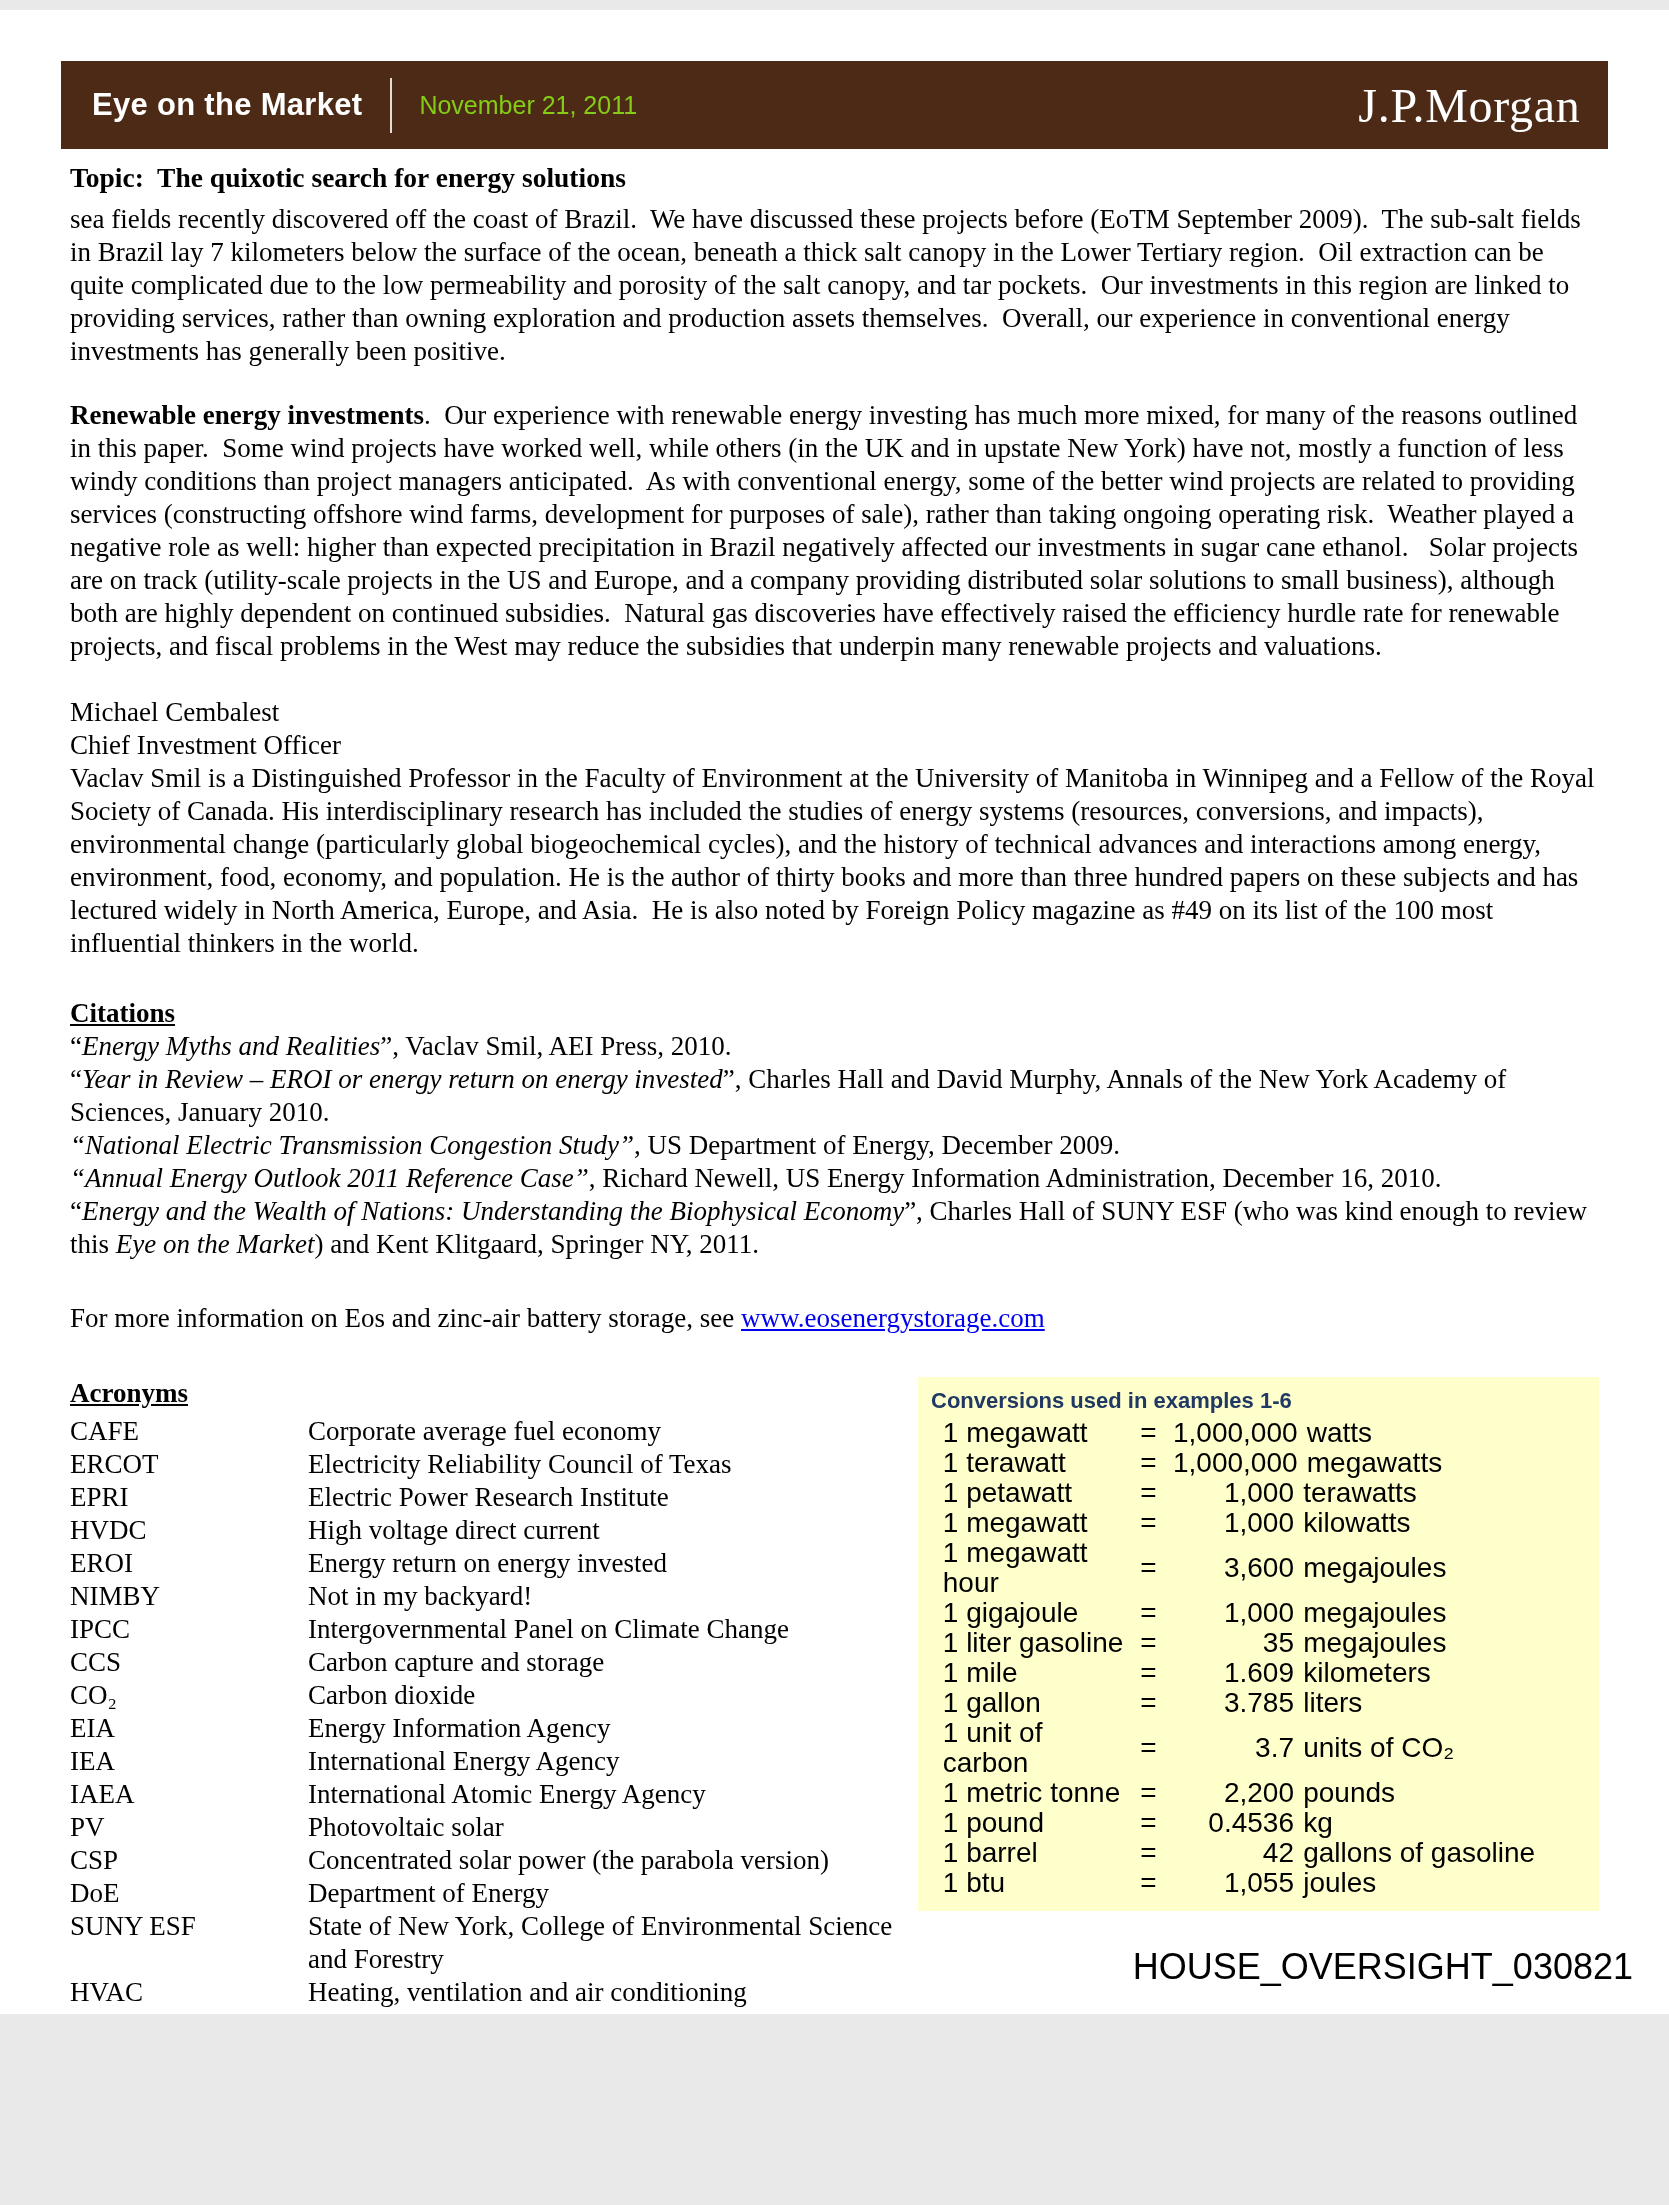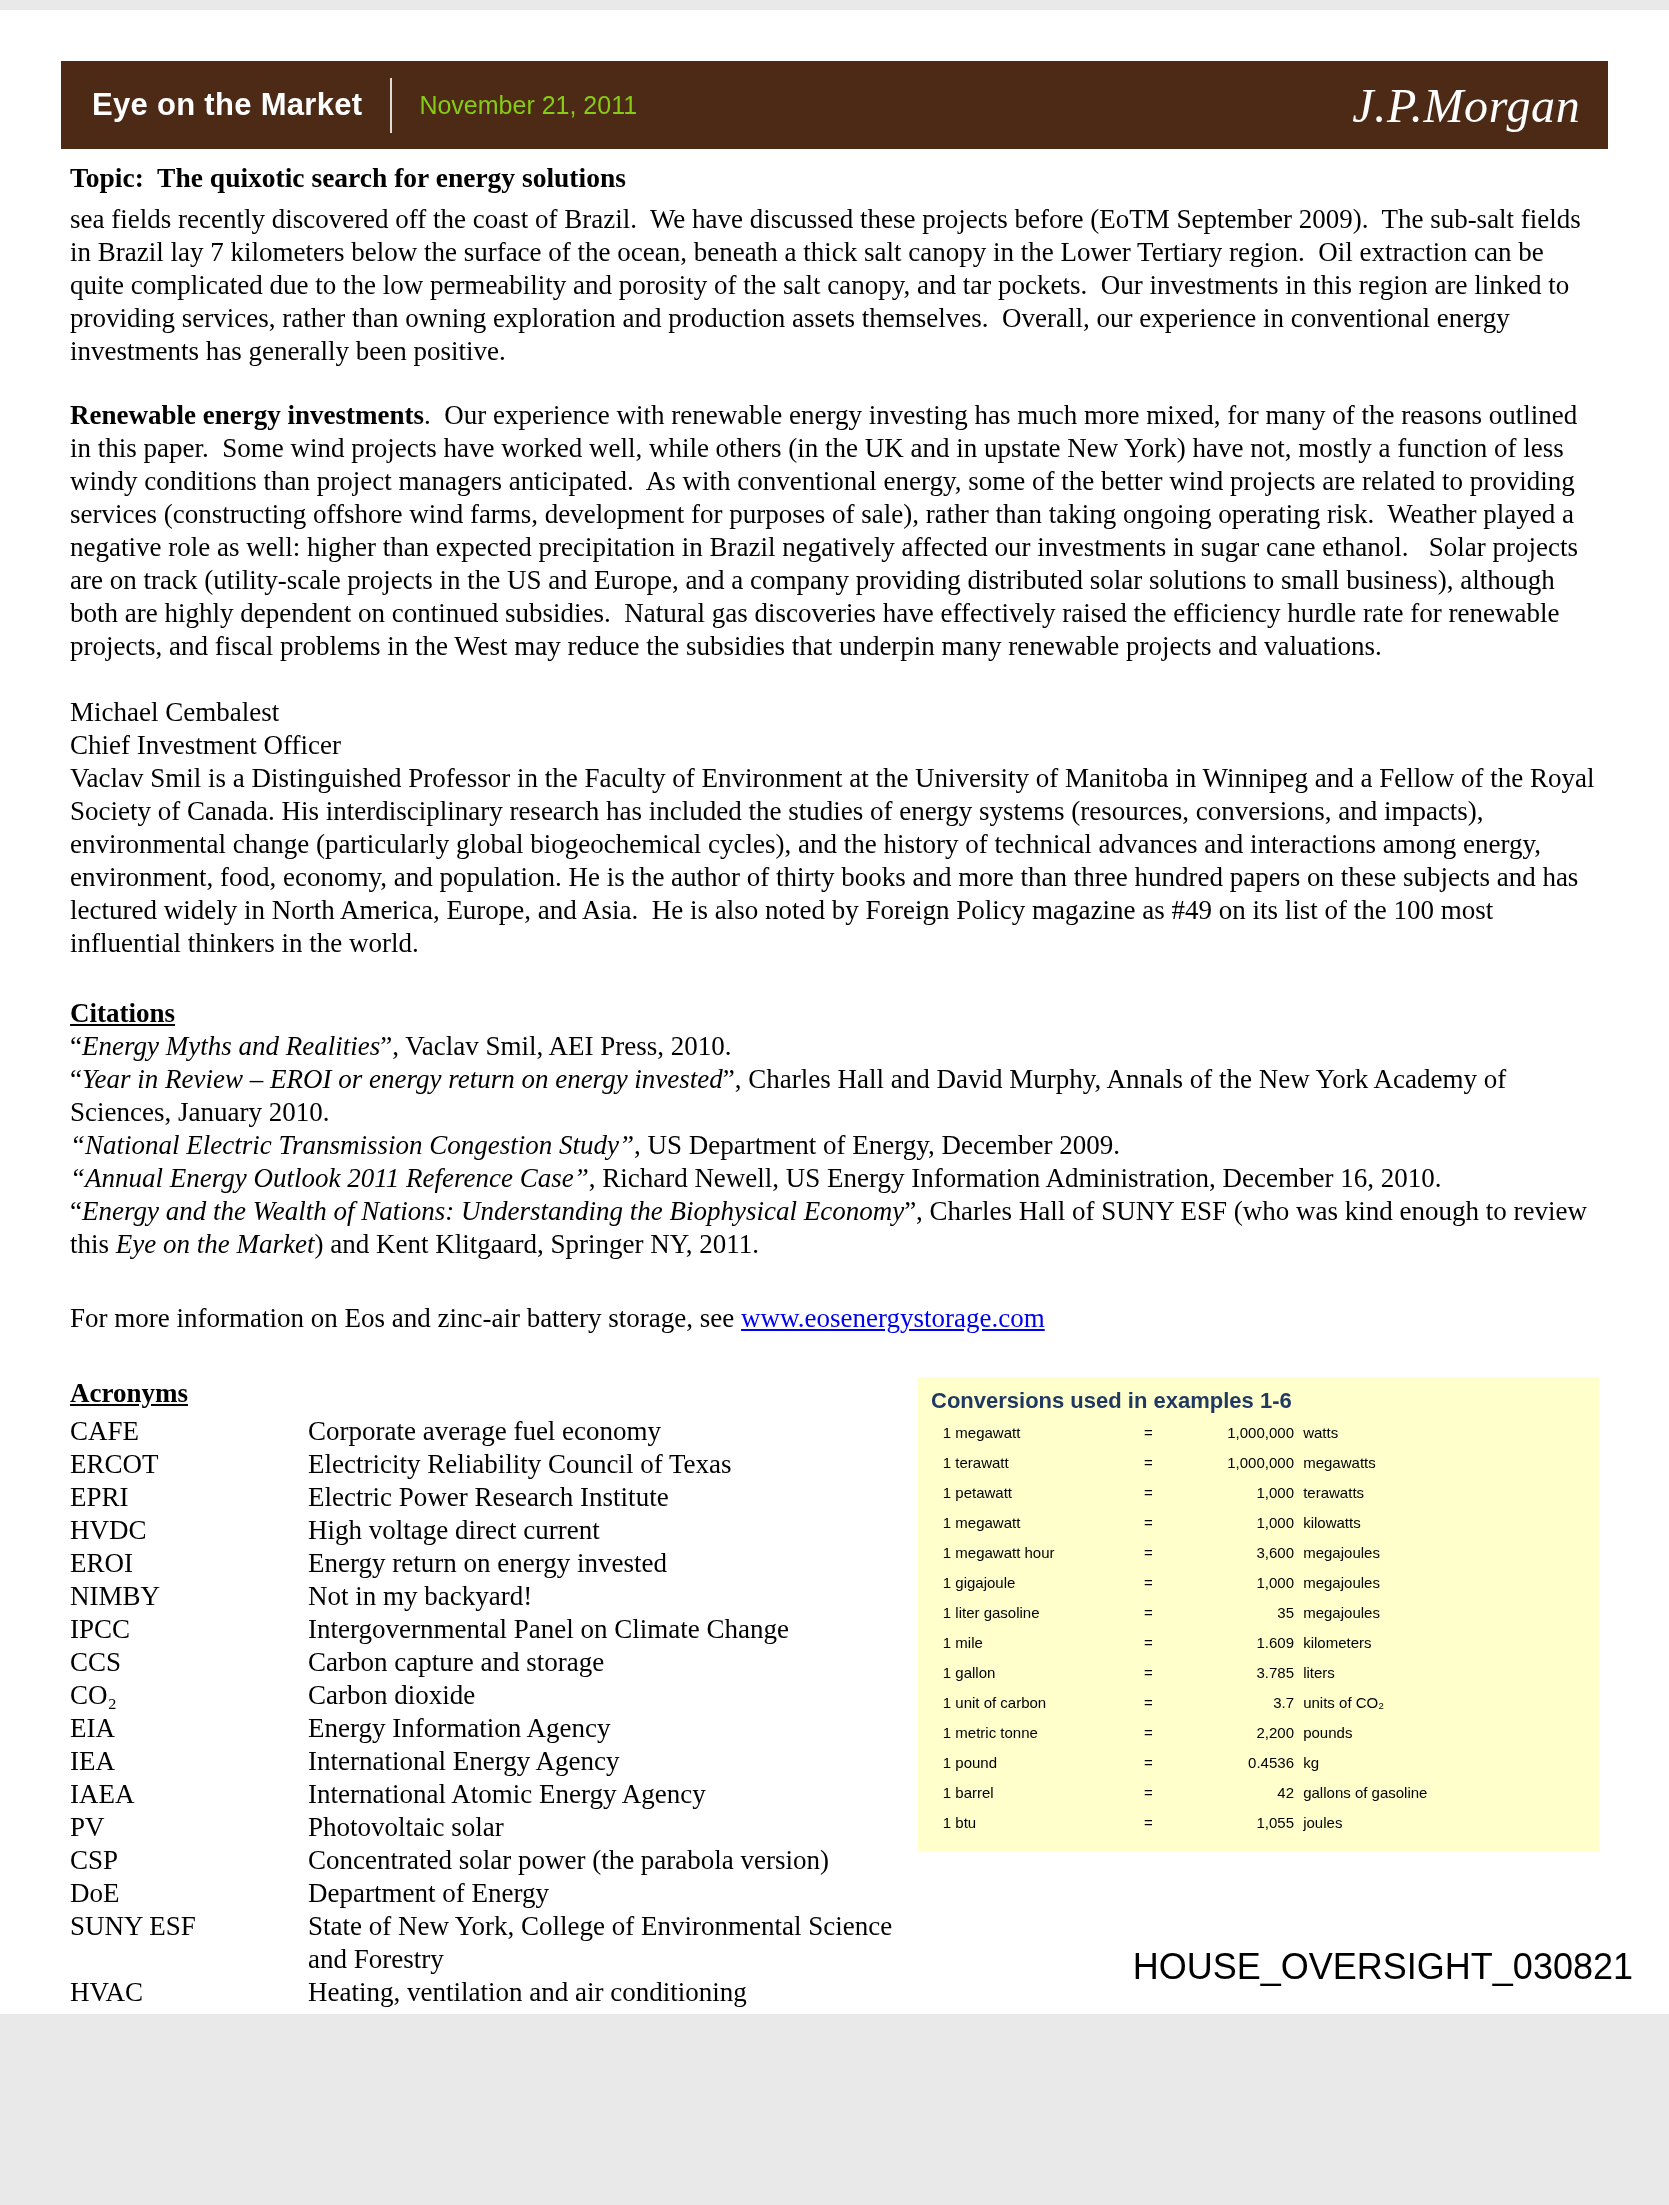--- a/index.html
+++ b/index.html
@@ -17,21 +17,21 @@
   .brand {
     color:#fff; font-family:"Liberation Sans","DejaVu Sans",sans-serif;
     font-weight:bold; font-size:31px; letter-spacing:0.3px;
   }
   .header-sep { width:2px; height:55px; background:#f4efe9; opacity:.9; margin:0 27.5px; }
   .header-date {
     color:#84cc16; font-family:"Liberation Sans","DejaVu Sans",sans-serif; font-size:25px;
   }
   .logo {
     margin-left:auto; color:#fff; font-family:"Liberation Serif","DejaVu Serif",serif;
-    font-size:48px; letter-spacing:0.7px;font-style:italic;
+    font-size:48px; letter-spacing:0.7px;
   }
   
   .content { margin:0 70px; }
   .topic { margin-top:11.8px; font-weight:bold; font-size:27.5px; line-height:34px; white-space:pre-wrap; }
   .body-p { font-size:27px; line-height:33px; white-space:pre-wrap; }
   .p1 { margin-top:7.9px; }
   .p2 { margin-top:31px; }
   .signature { margin-top:33px; font-size:27px; line-height:33px; }
   .section-heading {
     margin-top:37px; font-size:27px; line-height:33px; font-weight:bold; text-decoration:underline;
@@ -46,21 +46,21 @@
   .acr-table { margin-top:5.2px; }
   .acr-row { display:flex; font-size:27px; line-height:33px; }
   .acr-abbr { width:238px; flex:0 0 238px; }
   .acr-def { flex:1; }
   
   .conv-box {
     flex:0 0 681px; width:681px; background:#FFFFCC; padding:9.2px 13px 13px 13px;
     font-family:"Liberation Sans","DejaVu Sans",sans-serif;
   }
   .conv-title { font-weight:bold; font-size:22px; line-height:30px; color:#1F3864; margin-bottom:2.6px; }
-  .conv-row { display:flex; font-size:15px; line-height:30px; }
+  .conv-row { display:flex; font-size:28px; line-height:30px;align-items:center; }
   .conv-item { flex:0 0 193px; padding-left:11.8px; }
   .conv-eq   { flex:0 0 49px; text-align:center; }
   .conv-val  { flex:0 0 121px; text-align:right; }
   .conv-unit { flex:1; padding-left:9.2px; }
   
   .page-number { position:absolute; top:2080px; right:70px; font-size:27px; }
   .bates {
     position:absolute; right:36px; bottom:26px;
     font-family:"Liberation Sans","DejaVu Sans",sans-serif; font-size:36px; color:#000;text-align:center;
   }

